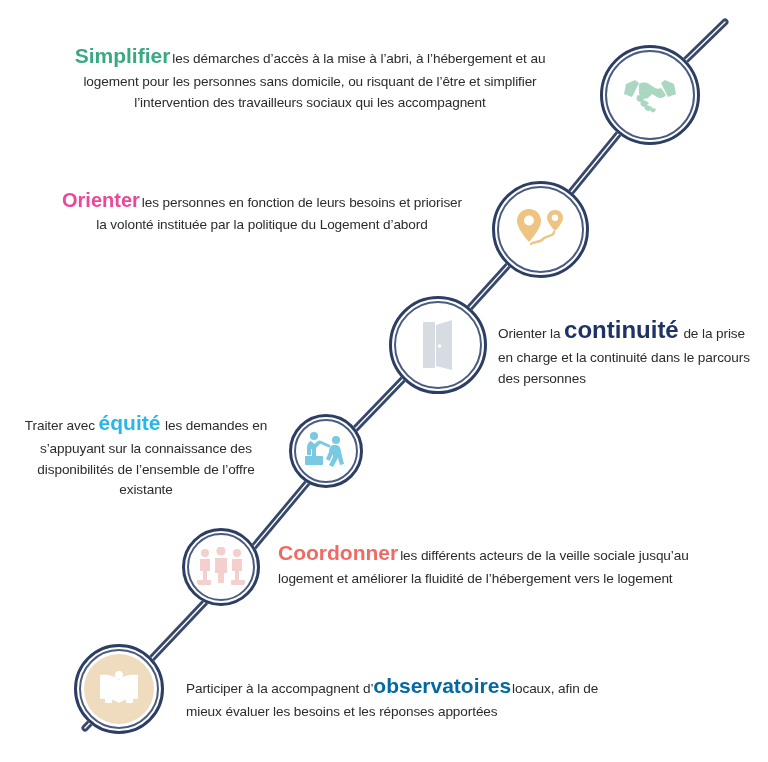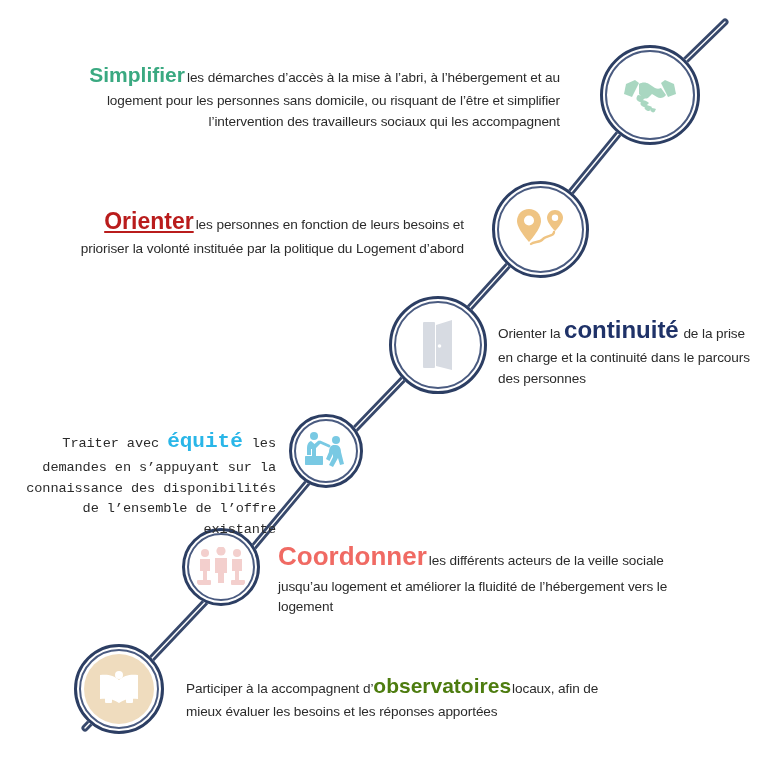--- a/index.html
+++ b/index.html
@@ -63,32 +63,32 @@
     display: block;
   }
   
   .textblock {
     position: absolute;
     color: #2b2b2b;
     font-size: 13.6px;
     line-height: 1.52;
     letter-spacing: -0.1px;
   }
-  .textblock.align-right { text-align: right; margin-top: 19px; }
+  .textblock.align-right { text-align: center; }
   .textblock.align-left  { text-align: left; }
   .kw {
     font-weight: bold;
     letter-spacing: 0px;
   }
   .kw-simplifier   { color: #3aa981; font-size: 21px; }
-  .kw-orienter     { color: #b91c1c; font-size: 23px; text-decoration: underline; }
+  .kw-orienter     { color: #ec4899; font-size: 20px; }
   .kw-continuite   { color: #1f3268; font-size: 24px; }
   .kw-equite       { color: #29b6e8; font-size: 21px; }
-  .kw-coordonner   { color: #f06a63; font-size: 26px; }
-  .kw-observatoires{ color: #4d7c0f; font-size: 21px; }
+  .kw-coordonner   { color: #f06a63; font-size: 21px; }
+  .kw-observatoires{ color: #0369a1; font-size: 21px; }
   .kw-lead { margin-right: 2px; }
   .kw-tail { margin-left: 1px; }
 </style>
 </head>
 <body>
 
 <div id="infographic">
 
   <svg id="path-layer" viewBox="0 0 768 762" xmlns="http://www.w3.org/2000/svg">
 
@@ -203,21 +203,21 @@
   <div class="textblock align-right" style="left:60px; top:185px; width:404px;">
     <span class="kw kw-orienter kw-lead">Orienter</span><span>les personnes en fonction de leurs besoins et prioriser la volonté instituée par la politique du Logement d’abord</span>
   </div>
 
   <div class="textblock align-left" style="left:498px; top:312px; width:258px;">
     <span>Orienter la</span>
     <span class="kw kw-continuite">continuité</span>
     <span class="kw-tail">de la prise en charge et la continuité dans le parcours des personnes</span>
   </div>
 
-  <div class="textblock align-right" style="left:4px; top:407px; width:272px;font-family:Liberation Mono, monospace;">
+  <div class="textblock align-right" style="left:10px; top:407px; width:272px;">
     <span>Traiter avec</span>
     <span class="kw kw-equite">équité</span>
     <span class="kw-tail">les demandes en s’appuyant sur la connaissance des disponibilités de l’ensemble de l’offre existante</span>
   </div>
 
   <div class="textblock align-left" style="left:278px; top:537px; width:420px;">
     <span class="kw kw-coordonner kw-lead">Coordonner</span><span>les différents acteurs de la veille sociale jusqu’au logement et améliorer la fluidité de l’hébergement vers le logement</span>
   </div>
 
   <div class="textblock align-left" style="left:186px; top:670px; width:432px;">

